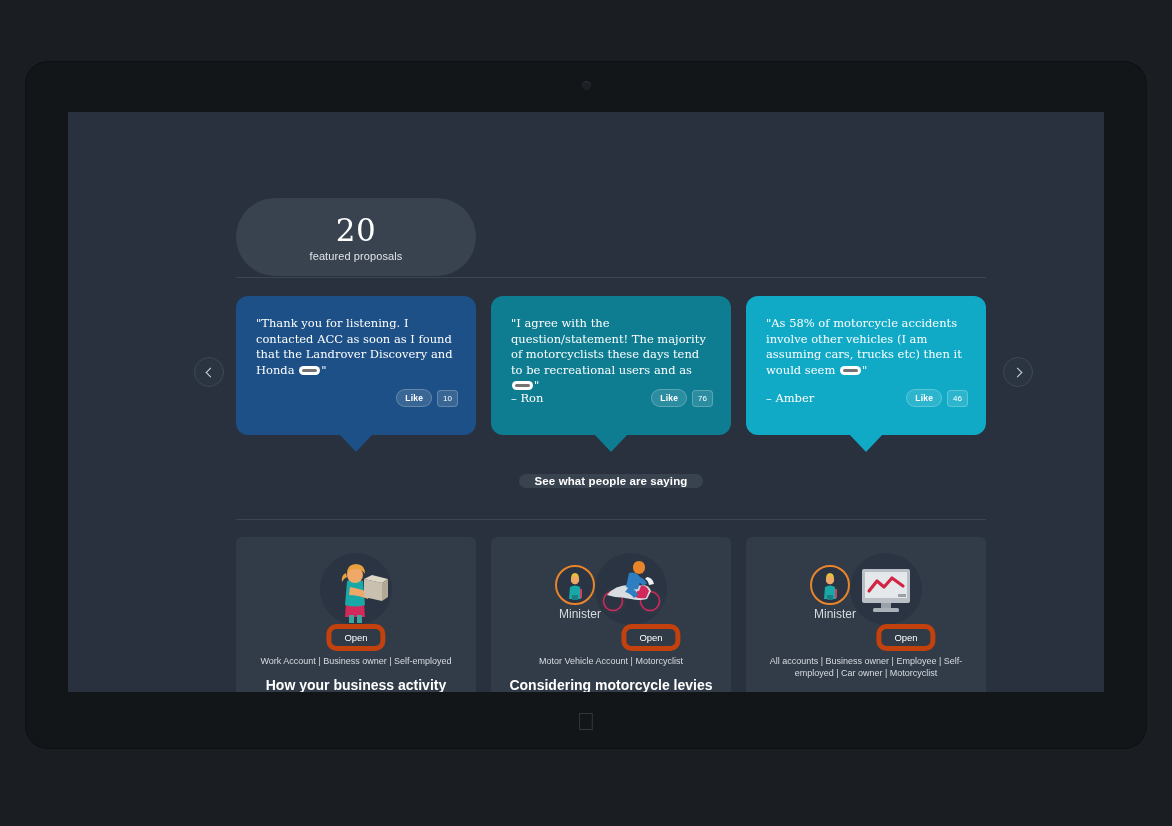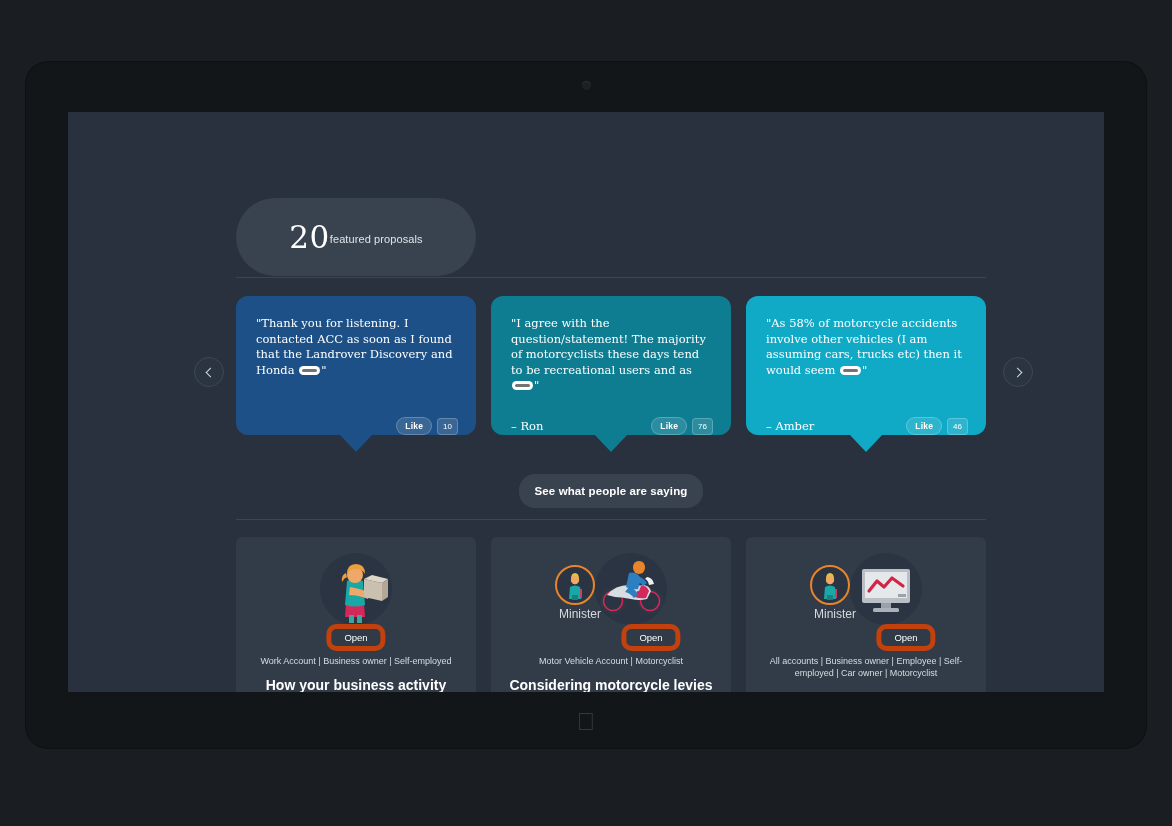--- a/index.html
+++ b/index.html
@@ -45,21 +45,21 @@
   
   #stats {
     position: absolute; left: 168px; top: 86px;
     width: 750px;
     display: flex; justify-content: space-between;
   }
   .stat {
     width: 240px; height: 78px;
     background: #39424f;
     border-radius: 40px;
-    display: flex; flex-direction: row;
+    display: flex; flex-direction: column;
     align-items: center; justify-content: center;
   }
   .stat-num {
     font-family: "DejaVu Serif", serif;
     font-size: 31px; color: #ffffff; letter-spacing: .5px;
     line-height: 34px;
   }
   .stat-label {
     font-size: 11px; color: #dfe4e9; margin-top: 3px;
     letter-spacing: .1px;
@@ -111,21 +111,21 @@
   }
   .redact::before {
     content: "";
     position: absolute; left: 3px; top: 3px;
     width: 15px; height: 3px;
     border-radius: 2px;
     background: rgba(0,0,0,.55);
     box-shadow: none;
   }
   .bubble-foot {
-    position: absolute; left: 20px; right: 18px; bottom: 0;
+    position: absolute; left: 20px; right: 18px; bottom: 28px;
     display: flex; align-items: center; justify-content: space-between;
   }
   .author {
     font-family: "DejaVu Serif", serif;
     font-size: 11.5px; color: #ffffff;
   }
   .like-group { display: flex; align-items: center; gap: 5px; margin-left: auto; }
   .like-btn {
     background: rgba(255,255,255,.13);
     border: 1px solid rgba(255,255,255,.22);
@@ -163,21 +163,21 @@
 
   
   #see-more-wrap {
     position: absolute; left: 168px; top: 362px; width: 750px;
     display: flex; justify-content: center;
   }
   #see-more {
     background: #39424f;
     color: #ffffff;
     font-size: 11.5px; font-weight: bold;
-    padding: 11px 16px;
+    padding: 1px 16px;
     border-radius: 16px;
     letter-spacing: .1px;
   }
 
   
   #proposals {
     position: absolute; left: 168px; top: 425px;
     width: 750px;
     display: flex; justify-content: space-between;
   }

